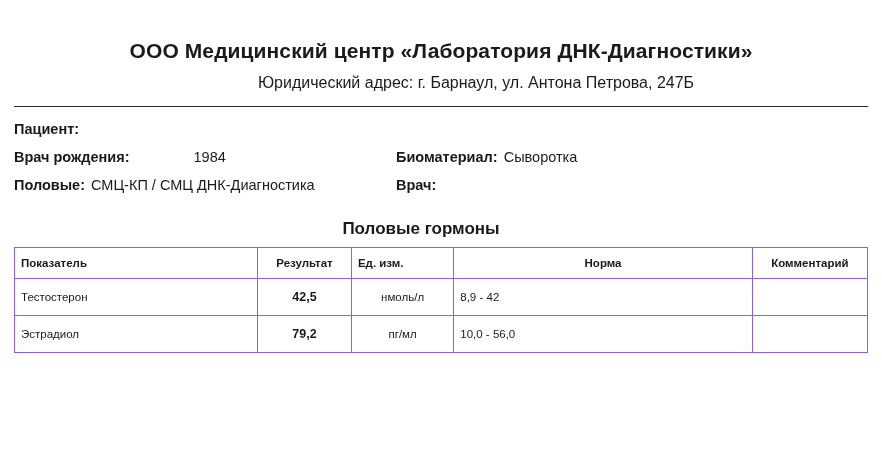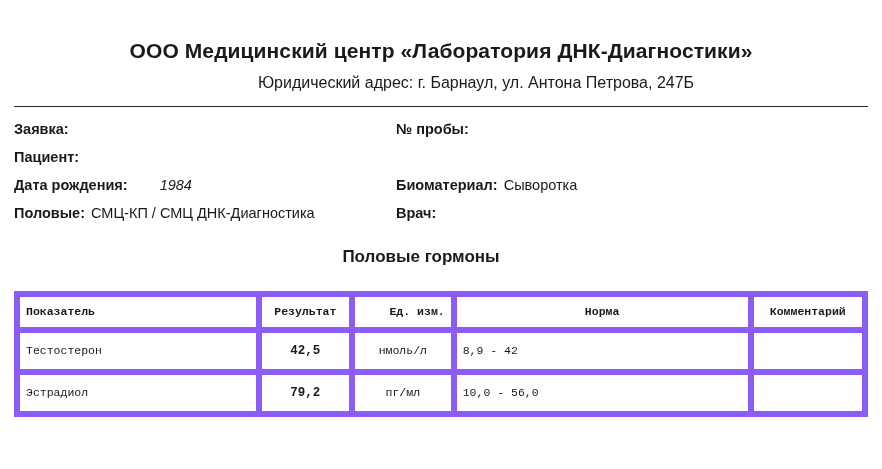--- a/index.html
+++ b/index.html
@@ -81,53 +81,52 @@
   }
   .lbl {
     font-weight: bold;
     white-space: nowrap;
   }
   .val {
     margin-left: 6px;
     white-space: nowrap;
   }
   .val.indent-1 { margin-left: 53px; }
-  .val.indent-2 { margin-left: 32px; font-style: italic; }
+  .val.indent-2 { margin-left: 64px; }
 
   
   .section-title {
     text-align: center;
     font-size: 17px;
     font-weight: bold;
     margin-top: 18px;
-    margin-bottom: 24px;
+    margin-bottom: 8px;
     padding-right: 40px;
   }
 
   
   table.results {
     width: 100%;
     border-collapse: collapse;
     font-size: 11.5px;
   }
   table.results th,
   table.results td {
-    border: 6px solid #8b5cf6;
+    border: 1px solid #8b5cf6;
     padding: 5px 6px;
     vertical-align: middle;
-    font-family: Liberation Mono, monospace;
   }
   table.results thead th {
     font-weight: bold;
     font-size: 11.5px;
     height: 20px;
   }
   .c-name   { width: 28.5%; text-align: left; }
   .c-result { width: 11%;  text-align: center; margin-top: 16px; }
-  .c-units  { width: 12%;  text-align: right; margin-top: 19px; }
+  .c-units  { width: 12%;  text-align: left; margin-top: 19px; }
   .c-norm   { width: 35%;  text-align: center; }
   .c-comm   { width: 13.5%; text-align: center; }
 
   table.results tbody td { height: 26px; margin-left: 20px; }
   td.v-name   { text-align: left; }
   td.v-result { text-align: center; font-weight: bold; font-size: 12.5px; }
   td.v-units  { text-align: center; }
   td.v-norm   { text-align: left; }
   td.v-comm   { text-align: center; }
 </style>
@@ -138,43 +137,33 @@
 
   <div class="header">
     <div class="org-title">ООО Медицинский центр «Лаборатория ДНК-Диагностики»</div>
     <div class="org-address">Юридический адрес: г. Барнаул, ул. Антона Петрова, 247Б</div>
   </div>
 
   <hr class="rule">
 
   <div class="info">
 
-    <div class="info-row">
-      <div class="col-left">
-        <span class="lbl">Заявка:</span>
-        <span class="val"></span>
-      </div>
-      <div class="col-right">
-        <span class="lbl">№ пробы:</span>
-        <span class="val"></span>
-      </div>
-    </div>
 
     <div class="info-row">
       <div class="col-left">
         <span class="lbl">Пациент:</span>
         <span class="val"></span>
       </div>
       <div class="col-right"></div>
     </div>
 
 
     <div class="info-row">
       <div class="col-left">
-        <span class="lbl">Дата рождения:</span>
+        <span class="lbl">Врач рождения:</span>
         <span class="val indent-2">1984</span>
       </div>
       <div class="col-right">
         <span class="lbl">Биоматериал:</span>
         <span class="val">Сыворотка</span>
       </div>
     </div>
 
     <div class="info-row">
       <div class="col-left">

